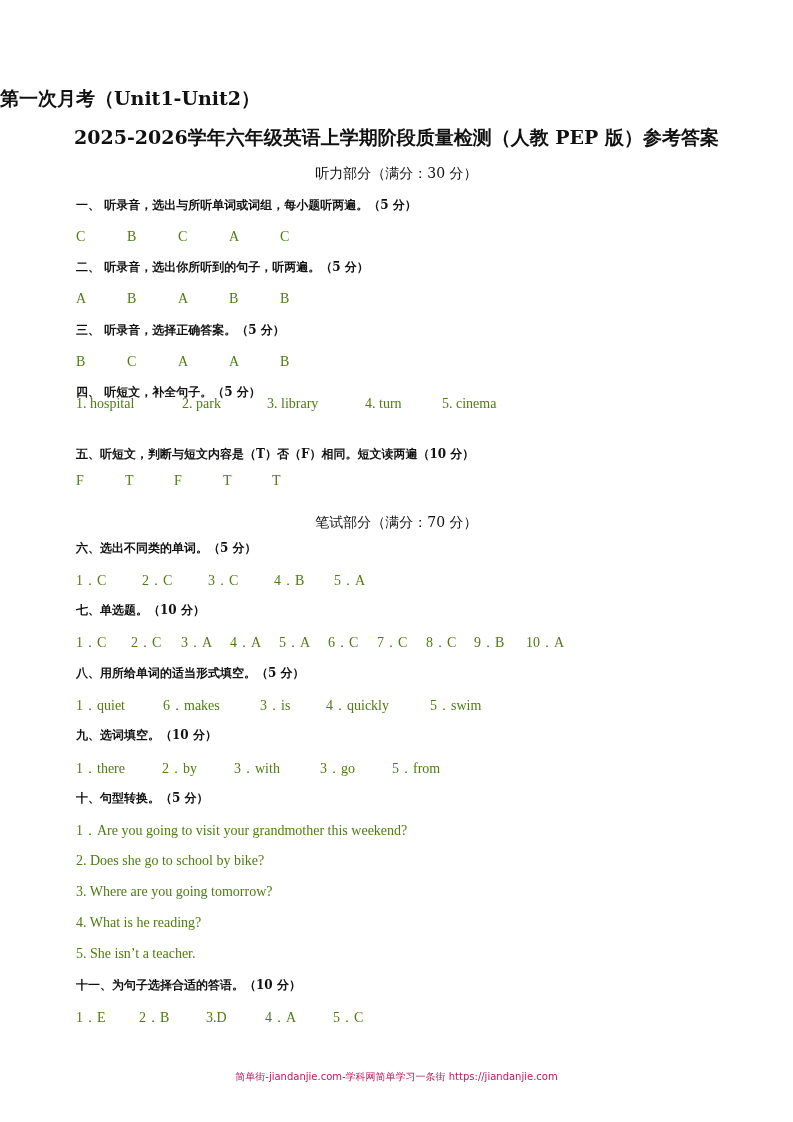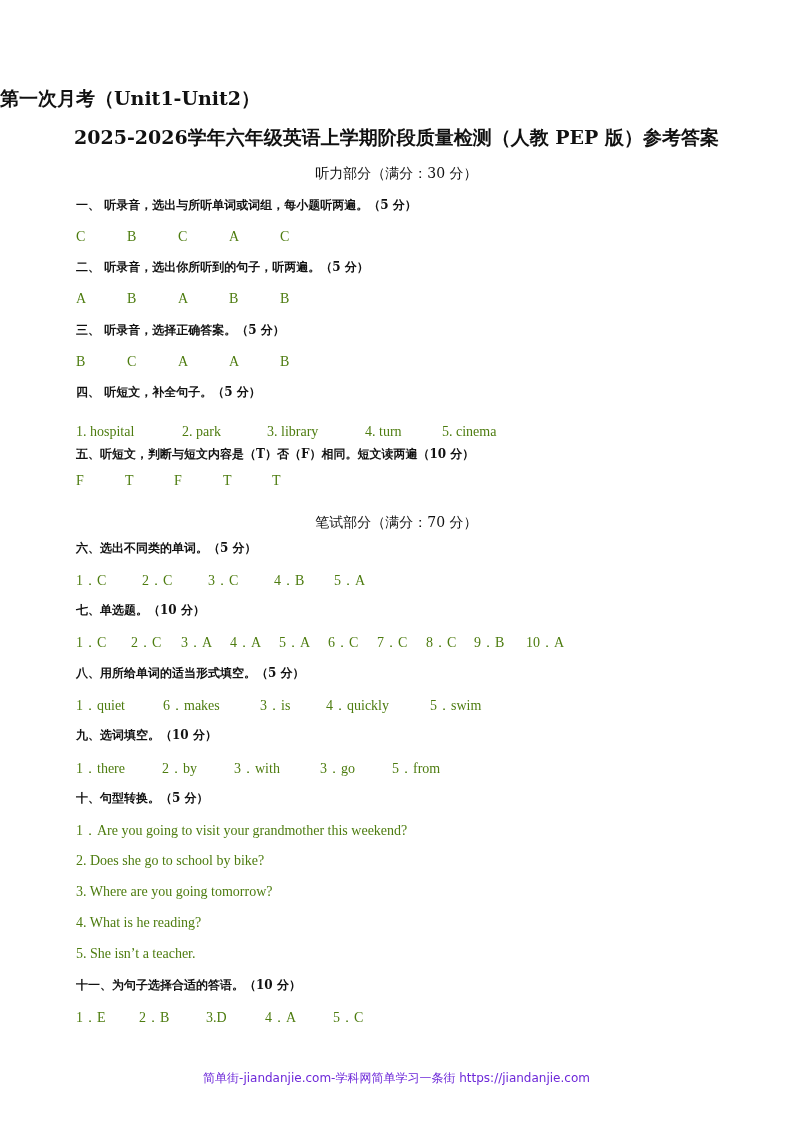--- a/index.html
+++ b/index.html
@@ -5,21 +5,21 @@
   html, body { margin: 0; padding: 0; background: #ffffff; }
   body { width: 793px; height: 1122px; position: relative; overflow: hidden;
          font-family: "DejaVu Serif", "Liberation Serif", serif; color: #111; }
   .abs { position: absolute; white-space: nowrap; }
   .title1 { top: 86px; left: 0; width: 793px; text-align: left; font-size: 19px; font-weight: bold; }
   .title2 { top: 125px; left: 0; width: 793px; text-align: center; font-size: 19px; font-weight: bold; }
   .part { left: 0; width: 793px; text-align: center; font-size: 14px; }
   .qhead { left: 76px; font-size: 12px; font-weight: bold; }
   .ans { left: 76px; font-size: 14px; color: #4d7c0f; font-family: "Liberation Serif", "DejaVu Serif", serif; }
   .ans span { display: inline-block; }
-  .footer { top: 1070px; left: 0; width: 793px; text-align: center; font-size: 12px; color: #6d28d9;
+  .footer { top: 1070px; left: 0; width: 793px; text-align: center; font-size: 10px; color: #be185d;
             font-family: "DejaVu Sans", "Liberation Sans", sans-serif; }
 </style>
 </head>
 <body>
 
 <div>
   <div class="abs title1">第一次月考（Unit1-Unit2）</div>
   <div class="abs title2">2025-2026学年六年级英语上学期阶段质量检测（人教 PEP 版）参考答案</div>
 
   <div class="abs part" style="top:165px;">听力部分（满分：30 分）</div>
@@ -33,21 +33,21 @@
   <div class="abs ans" style="top:291px;">
     <span style="width:51px">A</span><span style="width:51px">B</span><span style="width:51px">A</span><span style="width:51px">B</span><span>B</span>
   </div>
 
   <div class="abs qhead" style="top:322px;">三、  听录音，选择正确答案。（5 分）</div>
   <div class="abs ans" style="top:354px;">
     <span style="width:51px">B</span><span style="width:51px">C</span><span style="width:51px">A</span><span style="width:51px">A</span><span>B</span>
   </div>
 
   <div class="abs qhead" style="top:384px;">四、  听短文，补全句子。（5 分）</div>
-  <div class="abs ans" style="top:424px;">
+  <div class="abs ans" style="top:396px;">
     <span style="width:106px">1. hospital</span><span style="width:85px">2. park</span><span style="width:98px">3. library</span><span style="width:77px">4. turn</span><span>5. cinema</span>
   </div>
 
   <div class="abs qhead" style="top:446px;">五、听短文，判断与短文内容是（T）否（F）相同。短文读两遍（10 分）</div>
   <div class="abs ans" style="top:473px;">
     <span style="width:49px">F</span><span style="width:49px">T</span><span style="width:49px">F</span><span style="width:49px">T</span><span>T</span>
   </div>
 
   <div class="abs part" style="top:514px;">笔试部分（满分：70 分）</div>
 

